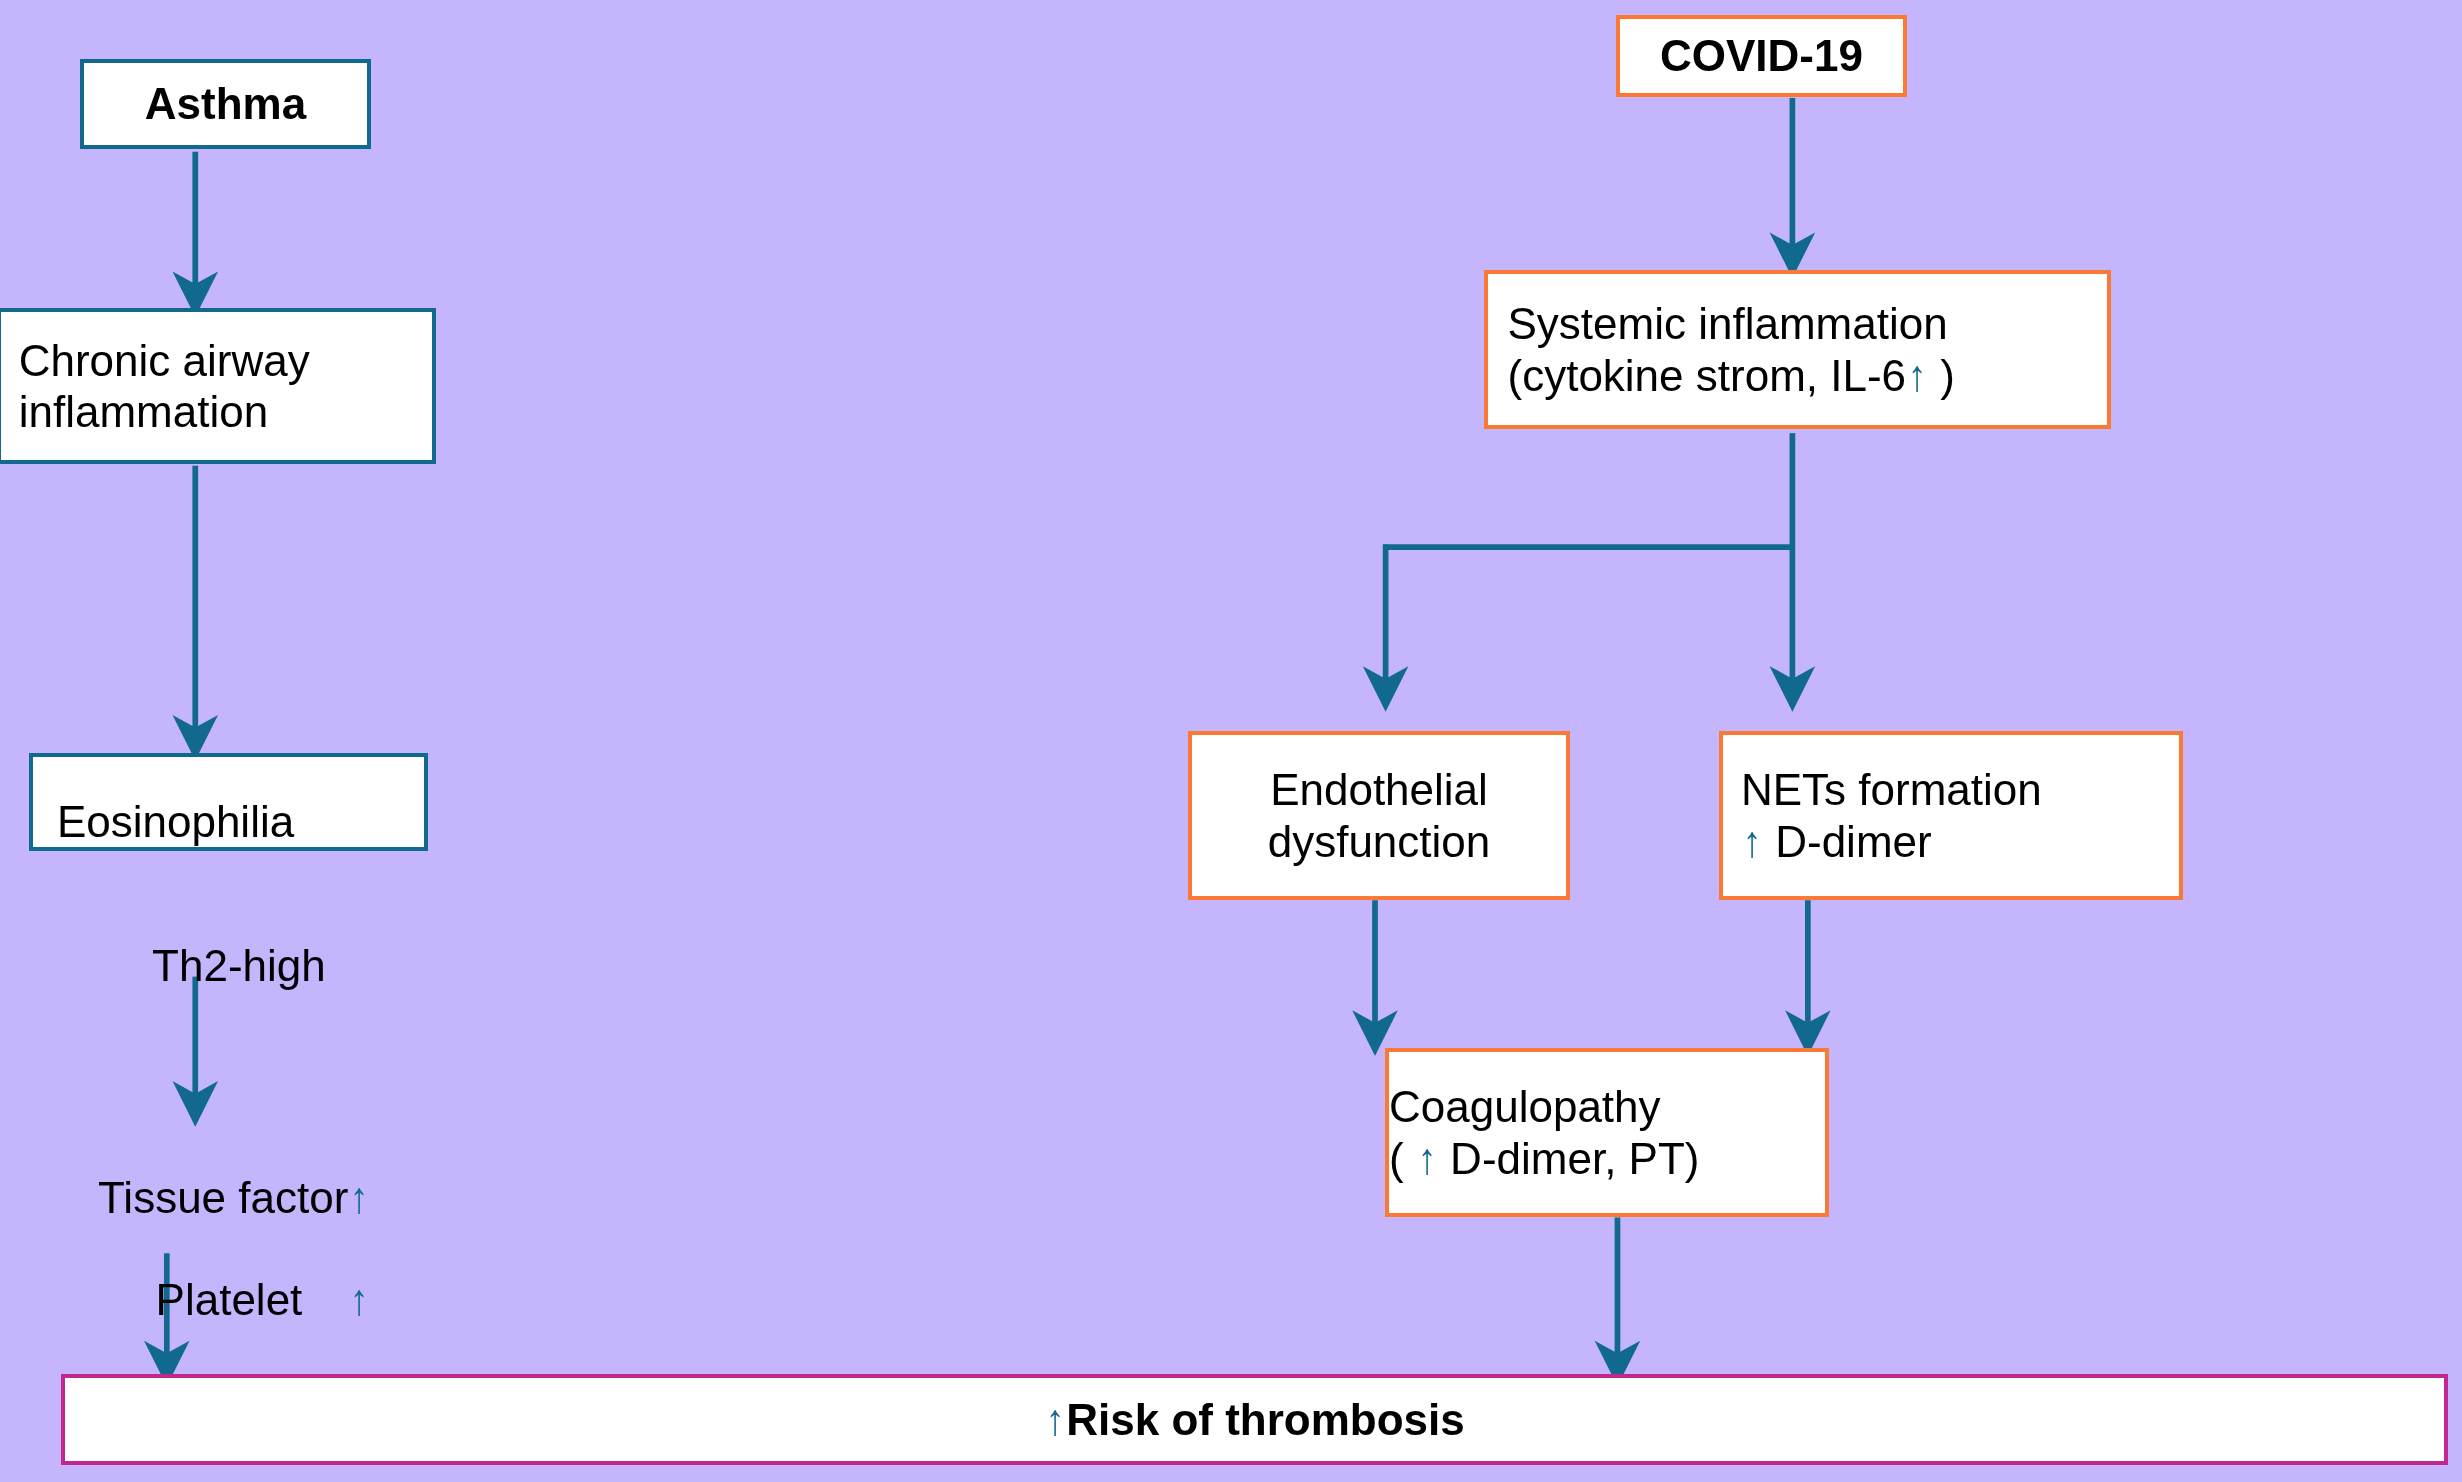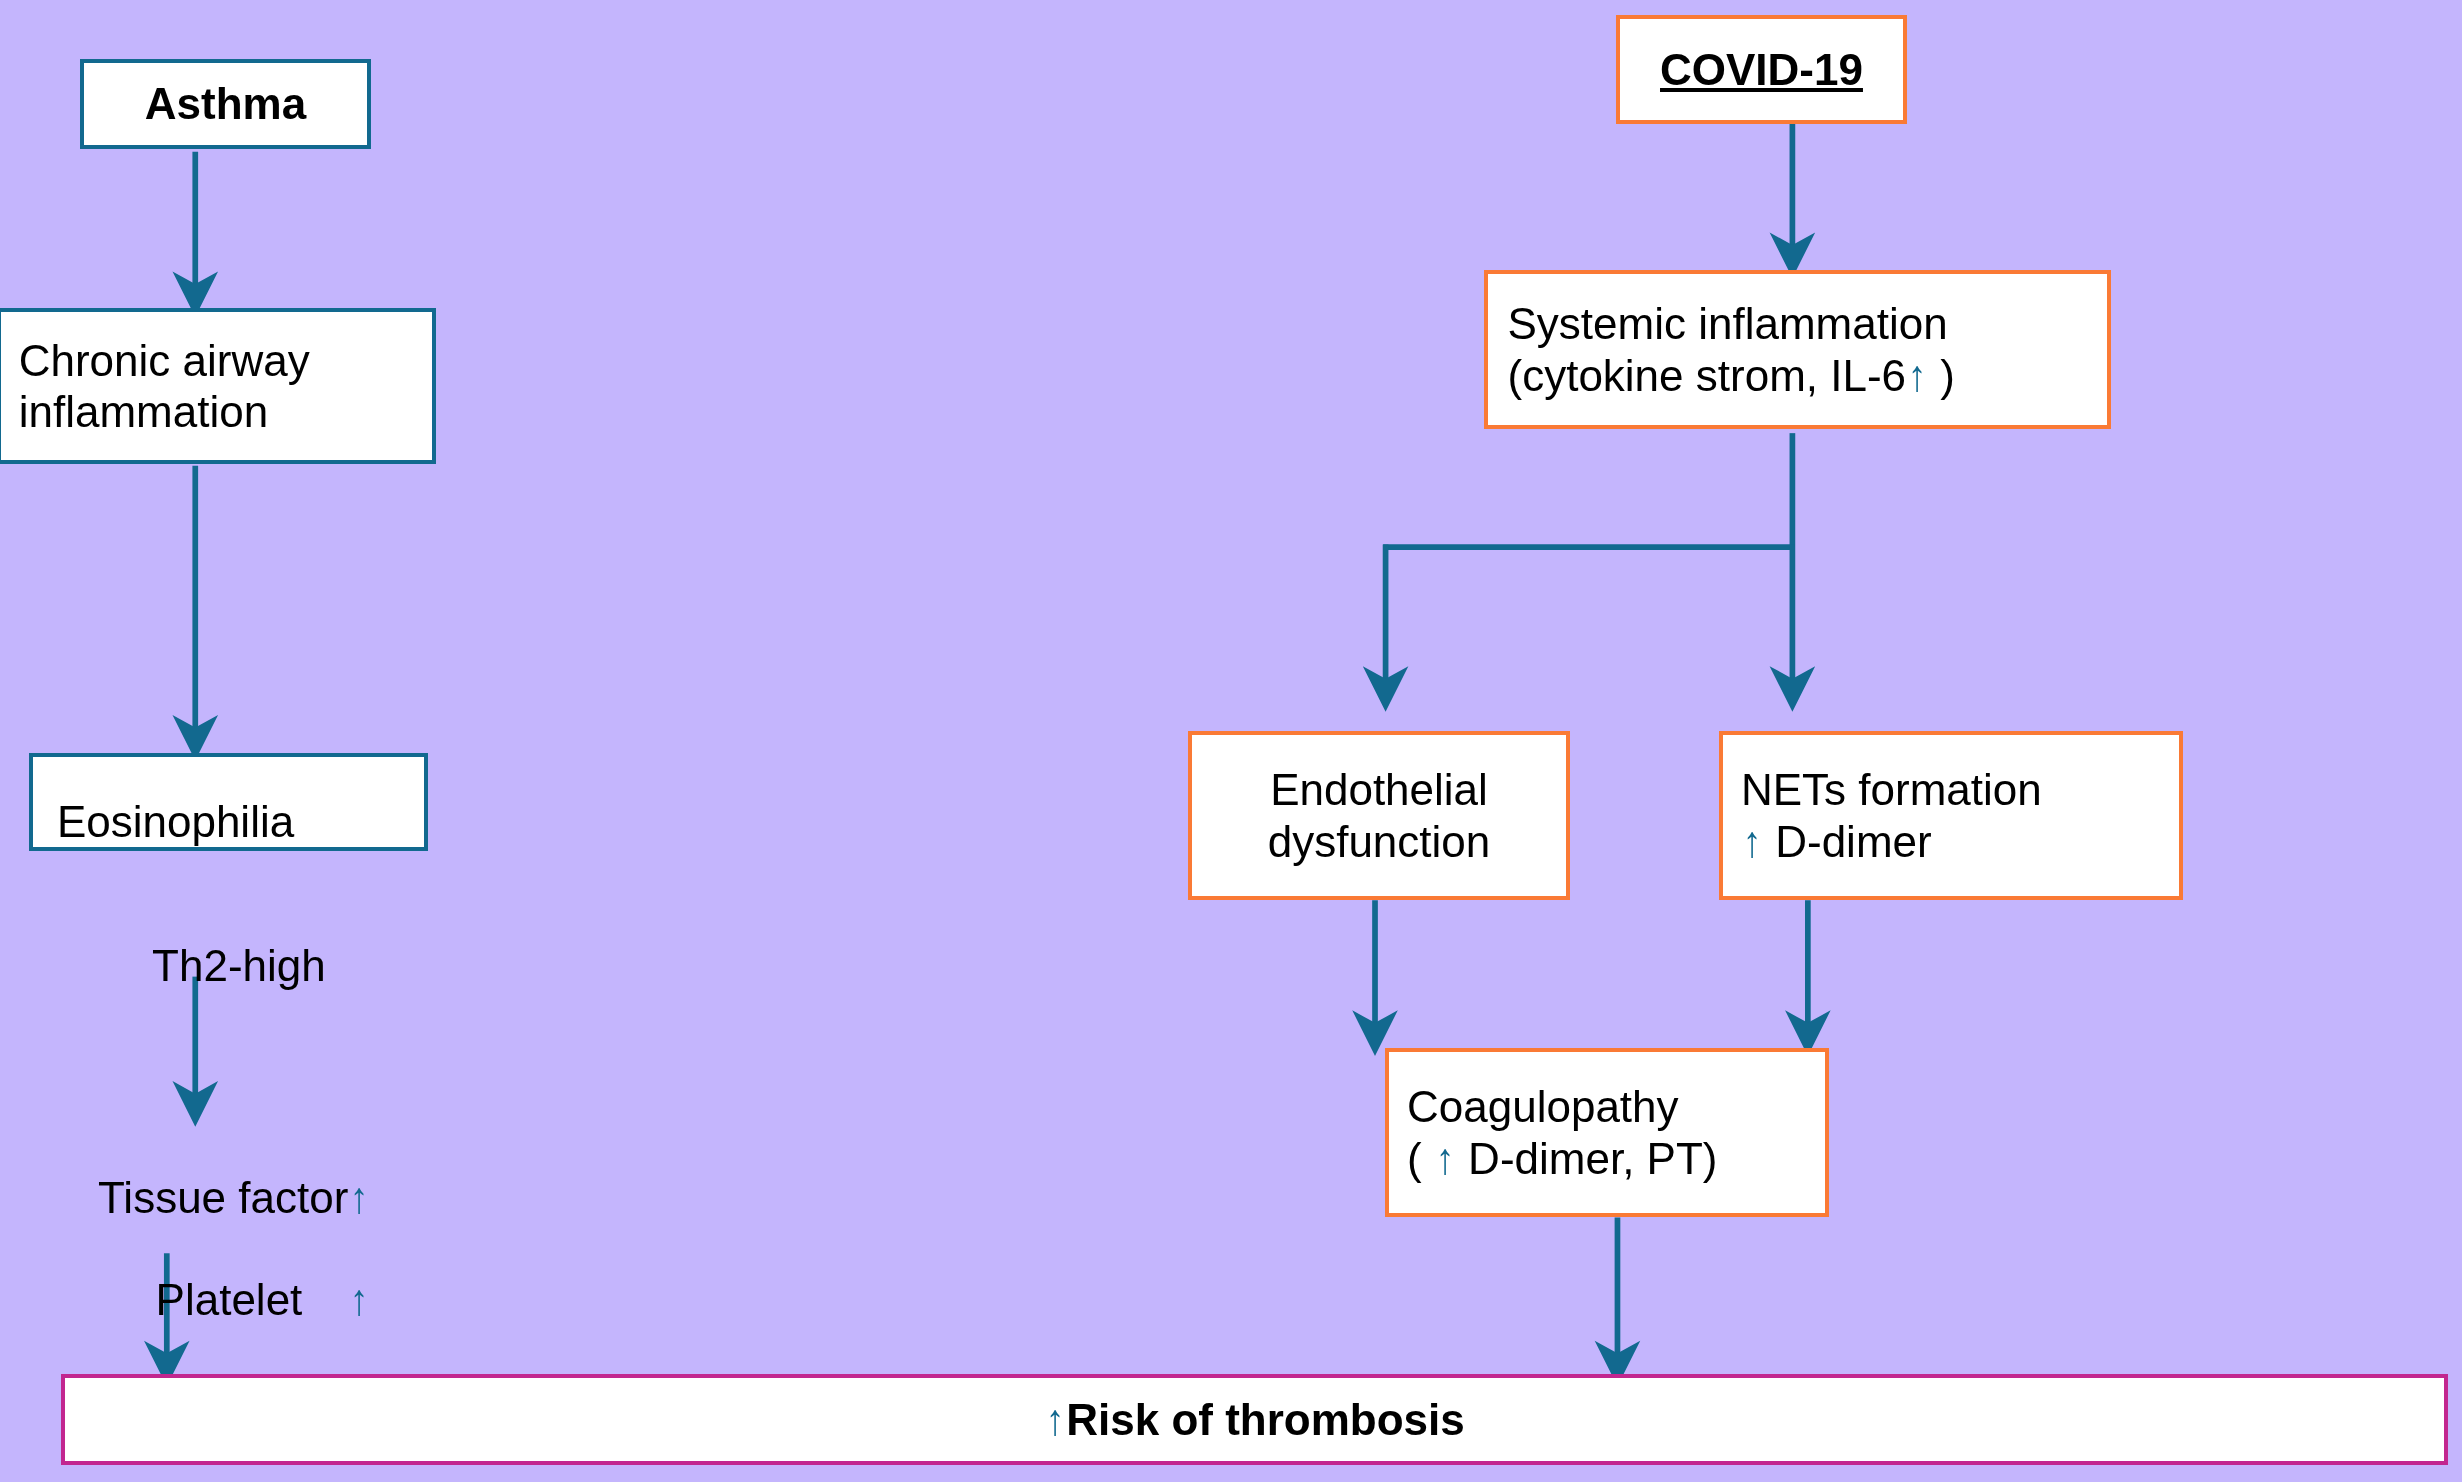--- a/index.html
+++ b/index.html
@@ -109,21 +109,21 @@
 
   <div class="label fs-plain" style="left:104px; top:889px;">
     <span>Th2-high</span>
   </div>
 
   <div class="label fs-plain" style="left:50px; top:1121px;">
     <span><span>Tissue factor</span><span class="arrow-glyph">↑</span></span><br>
     <span><span>Platelet</span><span style="display:inline-block; width:46px;"></span><span class="arrow-glyph">↑</span></span>
   </div>
 
-  <div class="node orange-box center-txt" style="left:1616px; top:14.6px; width:291px; height:109px;text-decoration:underline;">
+  <div class="node orange-box center-txt" style="left:1616px; top:14.6px; width:291px; height:82px;">
     <span class="txt fs-title bold">COVID-19</span>
   </div>
 
   <div class="node orange-box left-txt" style="left:1484px; top:270px; width:627px; height:159px; justify-content:flex-start; padding-left:19.5px;">
     <span class="txt fs-body">
       <span>Systemic inflammation</span><br>
       <span><span>(cytokine strom, IL-6</span><span class="arrow-glyph">↑</span><span> )</span></span>
     </span>
   </div>
 
@@ -134,21 +134,21 @@
     </span>
   </div>
 
   <div class="node orange-box left-txt" style="left:1719px; top:731px; width:464px; height:169px; justify-content:flex-start; padding-left:18px;">
     <span class="txt fs-body">
       <span>NETs formation</span><br>
       <span><span class="arrow-glyph">↑</span><span> D-dimer</span></span>
     </span>
   </div>
 
-  <div class="node orange-box left-txt" style="left:1385px; top:1048px; width:444px; height:169px; justify-content:flex-start; padding-left:18px;">
+  <div class="node orange-box left-txt" style="left:1385px; top:1048px; width:444px; height:169px; justify-content:flex-start; ">
     <span class="txt fs-body">
       <span>Coagulopathy</span><br>
       <span><span>( </span><span class="arrow-glyph">↑</span><span> D-dimer, PT)</span></span>
     </span>
   </div>
 
   <div class="node purple-box center-txt" style="left:61px; top:1374px; width:2387px; height:91px;">
     <span class="txt fs-title"><span class="arrow-glyph">↑</span><span class="bold">Risk of thrombosis</span></span>
   </div>
 

